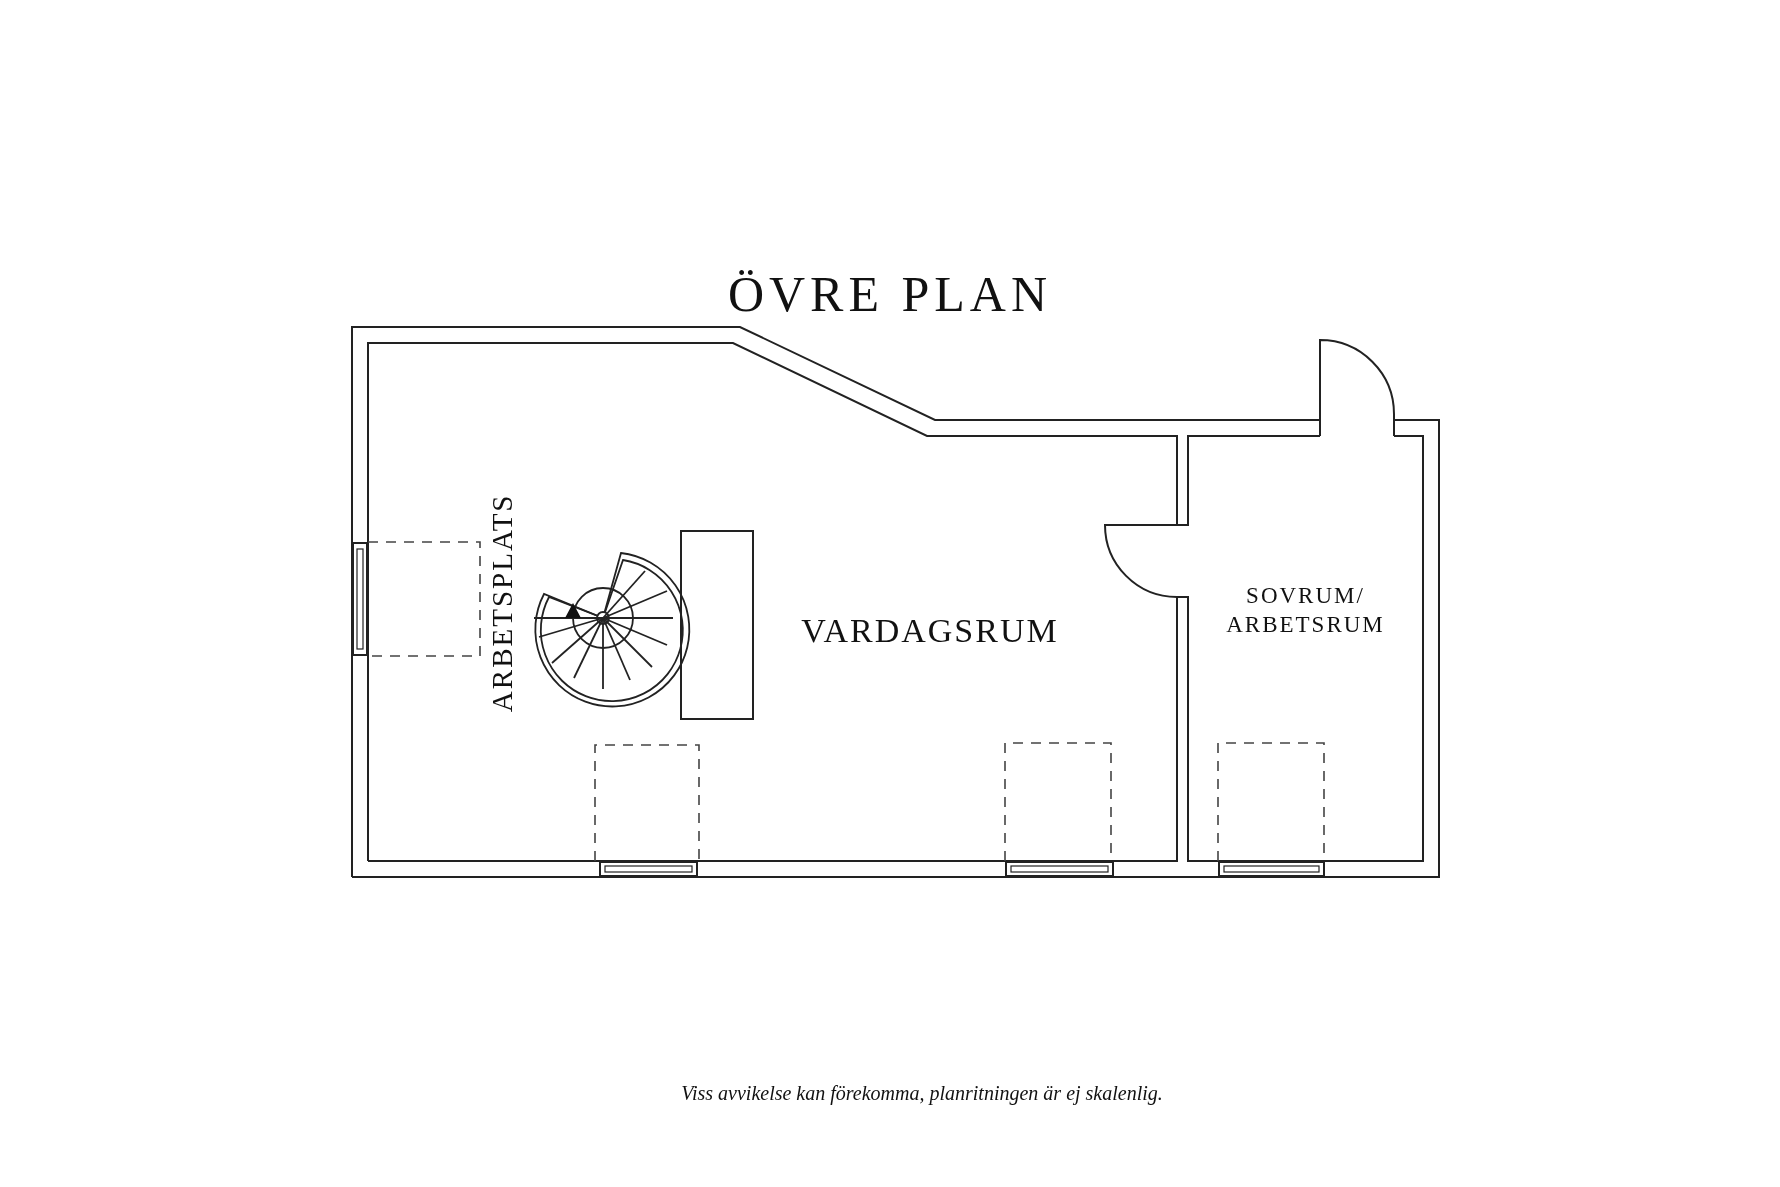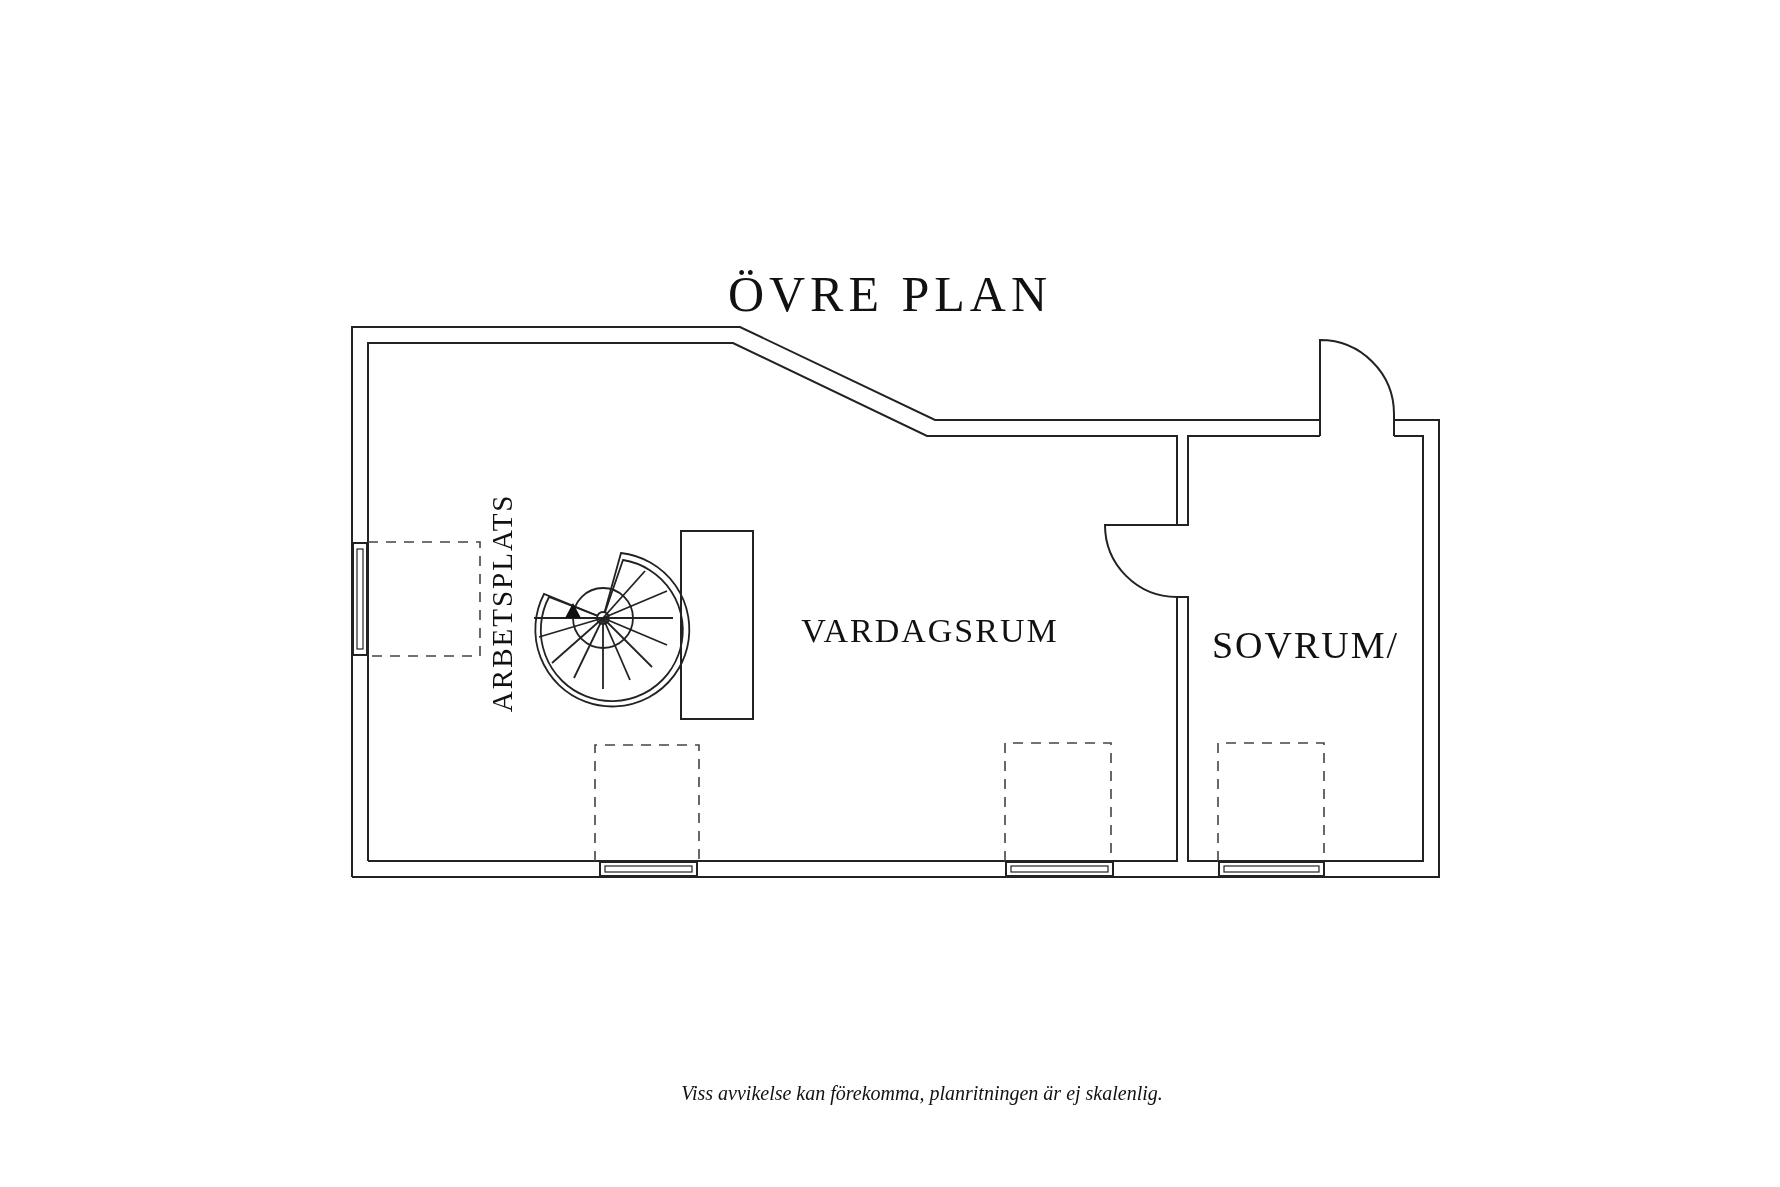--- a/index.html
+++ b/index.html
@@ -1,21 +1,21 @@
 <!DOCTYPE html>
 <html><head>
 <meta charset="utf-8">
 <style>
   html, body { margin:0; padding:0; background:#ffffff; }
   body { width:1780px; height:1187px; position:relative; overflow:hidden; font-family:"DejaVu Serif", "Liberation Serif", serif; }
   .title { position:absolute; left:0; width:1780px; top:218px; text-align:center; font-family:"Liberation Serif", serif; font-size:50px; letter-spacing:5px; color:#111;margin-top:47px; }
   svg.plan { position:absolute; left:0; top:0; }
   .label { position:absolute; font-family:"Liberation Serif", serif; color:#111; letter-spacing:2px; text-align:center; line-height:1.25; }
   .lbl-vardag { left:800px; top:610px; width:260px; font-size:34px; }
-  .lbl-sovrum { left:1188px; top:622px; width:235px; font-size:38px; }
+  .lbl-sovrum { left:1188px; top:582px; width:235px; font-size:23px; }
   .lbl-arbetsplats { left:402px; top:594px; width:200px; font-size:29px; transform:rotate(-90deg); transform-origin:center center; }
   .footnote { position:absolute; left:0; width:1780px; top:1082px; text-align:center; font-family:"Liberation Serif", serif; font-style:italic; font-size:20px; color:#111;margin-left:32px; }
 </style>
 </head>
 <body>
 
 <div class="title">ÖVRE PLAN</div>
 
 <svg class="plan" width="1780" height="1187" viewBox="0 0 1780 1187">
   <g fill="none" stroke="#222" stroke-width="2">
@@ -66,16 +66,17 @@
     <line x1="603" y1="618" x2="673" y2="618"></line>
     <line x1="603" y1="618" x2="667" y2="591"></line>
     <line x1="603" y1="618" x2="645" y2="571"></line>
   </g>
   <polygon points="573,603 565,618 581,618" fill="#111"></polygon>
 </svg>
 
 <div class="label lbl-vardag">VARDAGSRUM</div>
 <div class="label lbl-sovrum">
   <div>SOVRUM/</div>
+  <div>ARBETSRUM</div>
 </div>
 <div class="label lbl-arbetsplats">ARBETSPLATS</div>
 
 <div class="footnote">Viss avvikelse kan förekomma, planritningen är ej skalenlig.</div>
 
 </body></html>

